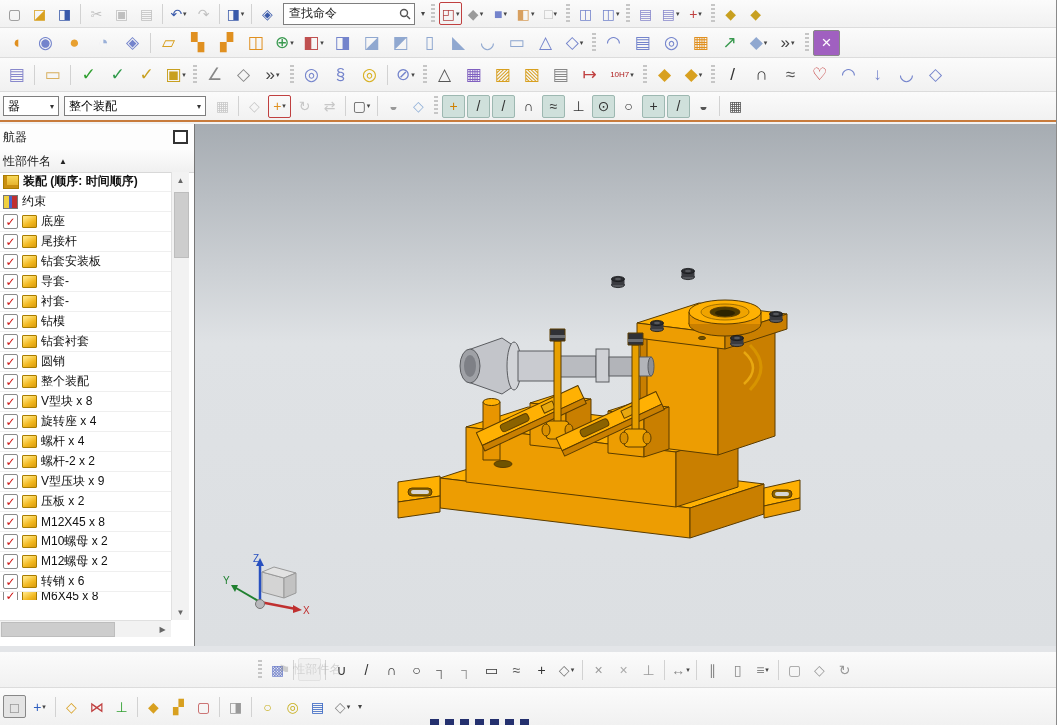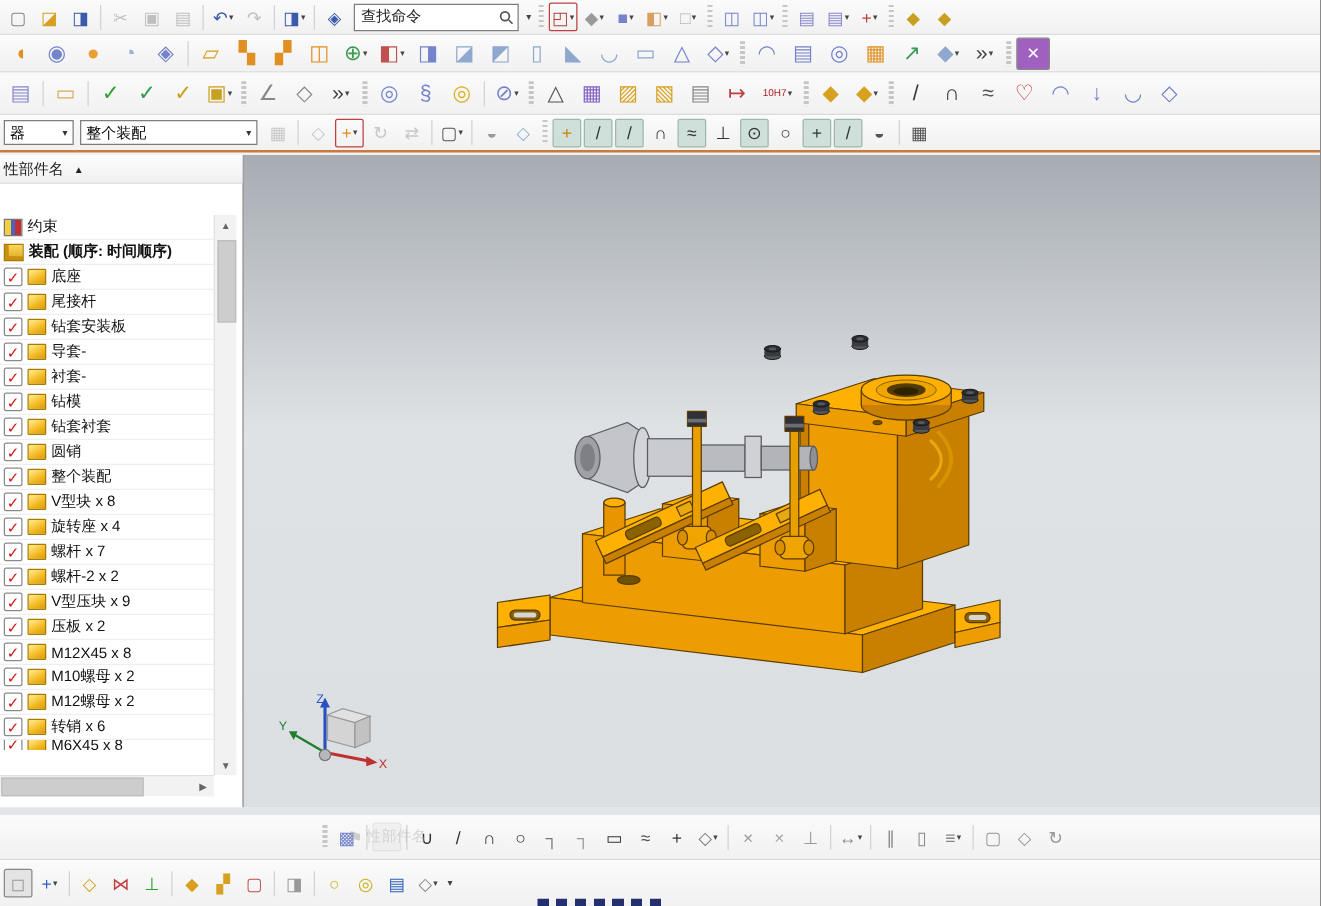--- a/index.html
+++ b/index.html
@@ -447,34 +447,38 @@
       <button class="ico">
         <span class="g" style="color: rgb(85, 85, 85);">◒</span>
       </button>
       <div class="sep"></div>
       <button class="ico">
         <span class="g" style="color: rgb(85, 85, 85);">▦</span>
       </button>
     </div>
 
   <div id="nav">
+    <div class="title">
+      <span>航器</span>
+      <span class="floatbox"></span>
+    </div>
     <div class="colhdr">
       <span>性部件名</span>
       <span class="sortarr">▲</span>
     </div>
     <div id="tree">
-        <div class="trow">
-          <span class="cico"></span>
-          <span class="tlabel">约束</span>
-        </div>
         <div class="trow grp">
           <span class="gico"></span>
           <span class="tlabel">装配 (顺序: 时间顺序)</span>
         </div>
         <div class="trow">
+          <span class="cico"></span>
+          <span class="tlabel">约束</span>
+        </div>
+        <div class="trow">
           <span class="cb">✓</span>
           <span class="cube"></span>
           <span class="tlabel">底座</span>
         </div>
         <div class="trow">
           <span class="cb">✓</span>
           <span class="cube"></span>
           <span class="tlabel">尾接杆</span>
         </div>
         <div class="trow">
@@ -518,21 +522,21 @@
           <span class="tlabel">V型块 x 8</span>
         </div>
         <div class="trow">
           <span class="cb">✓</span>
           <span class="cube"></span>
           <span class="tlabel">旋转座 x 4</span>
         </div>
         <div class="trow">
           <span class="cb">✓</span>
           <span class="cube"></span>
-          <span class="tlabel">螺杆 x 7</span>
+          <span class="tlabel">螺杆 x 4</span>
         </div>
         <div class="trow">
           <span class="cb">✓</span>
           <span class="cube"></span>
           <span class="tlabel">螺杆-2 x 2</span>
         </div>
         <div class="trow">
           <span class="cb">✓</span>
           <span class="cube"></span>
           <span class="tlabel">V型压块 x 9</span>

